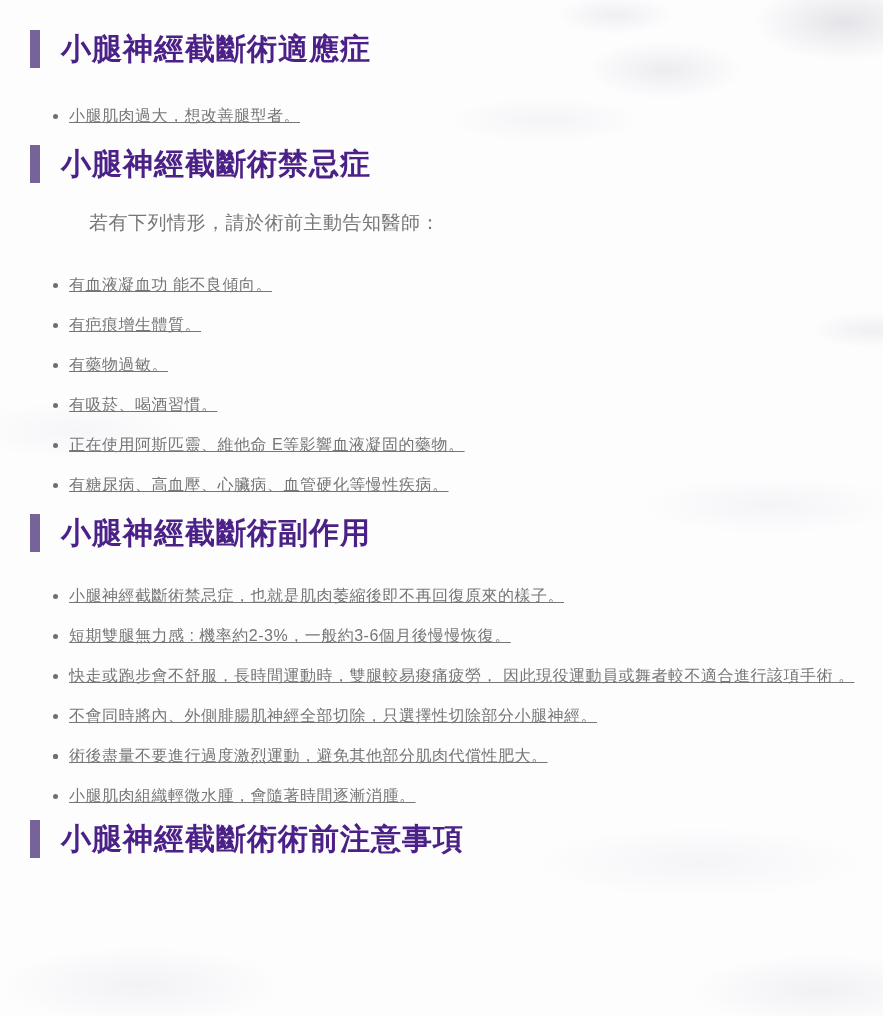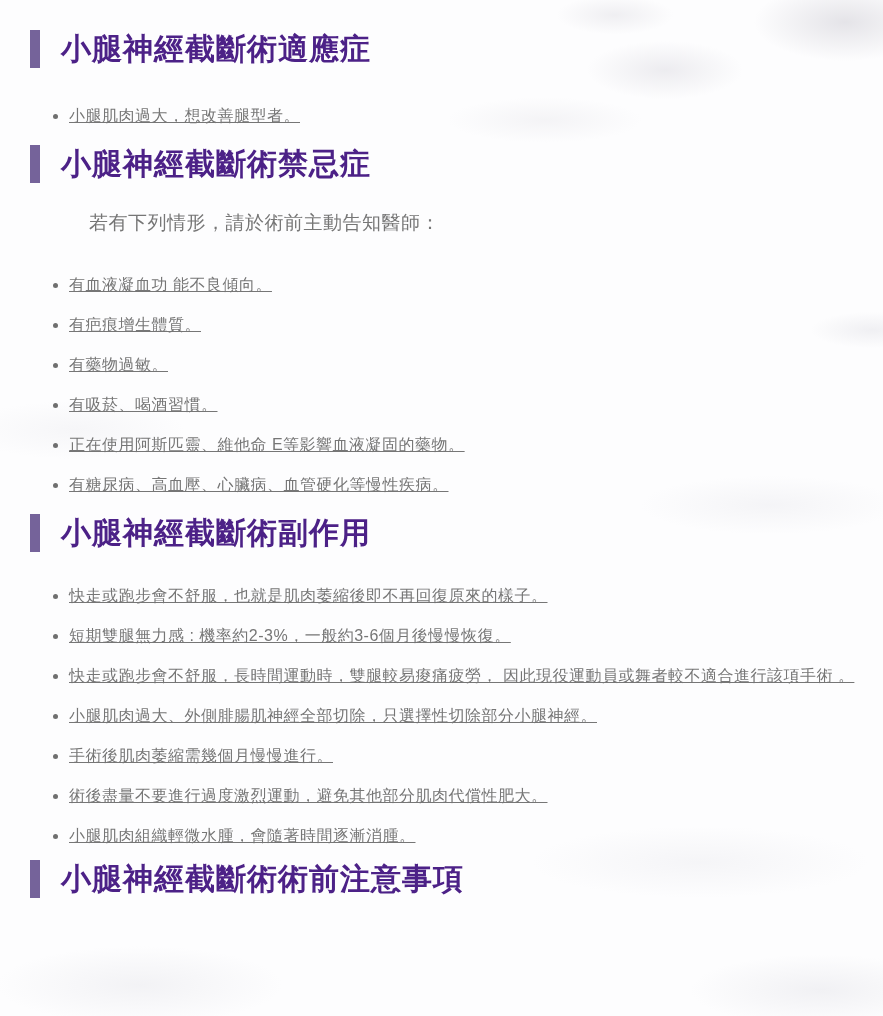--- a/index.html
+++ b/index.html
@@ -137,37 +137,36 @@
   </ul>
 
   <h2 class="section-heading m-h3">
     <span class="heading-bar"></span>
     <span>小腿神經截斷術副作用</span>
   </h2>
 
   <ul class="list m-ul3">
     <li>
       <span class="dot"></span>
-      <span>快走或跑步會不舒服，也就是肌肉萎縮後即不再回復原來的樣子。</span>
+      <span>小腿神經截斷術禁忌症，也就是肌肉萎縮後即不再回復原來的樣子。</span>
     </li>
     <li>
       <span class="dot"></span>
       <span>短期雙腿無力感 : 機率約2-3%，一般約3-6個月後慢慢恢復。</span>
     </li>
     <li>
       <span class="dot"></span>
       <span>快走或跑步會不舒服，長時間運動時，雙腿較易痠痛疲勞， 因此現役運動員或舞者較不適合進行該項手術 。</span>
     </li>
     <li>
       <span class="dot"></span>
-      <span>小腿肌肉過大、外側腓腸肌神經全部切除，只選擇性切除部分小腿神經。</span>
+      <span>不會同時將內、外側腓腸肌神經全部切除，只選擇性切除部分小腿神經。</span>
     </li>
     <li>
       <span class="dot"></span>
-      <span>手術後肌肉萎縮需幾個月慢慢進行。</span>
     </li>
     <li>
       <span class="dot"></span>
       <span>術後盡量不要進行過度激烈運動，避免其他部分肌肉代償性肥大。</span>
     </li>
     <li>
       <span class="dot"></span>
       <span>小腿肌肉組織輕微水腫，會隨著時間逐漸消腫。</span>
     </li>
   </ul>

